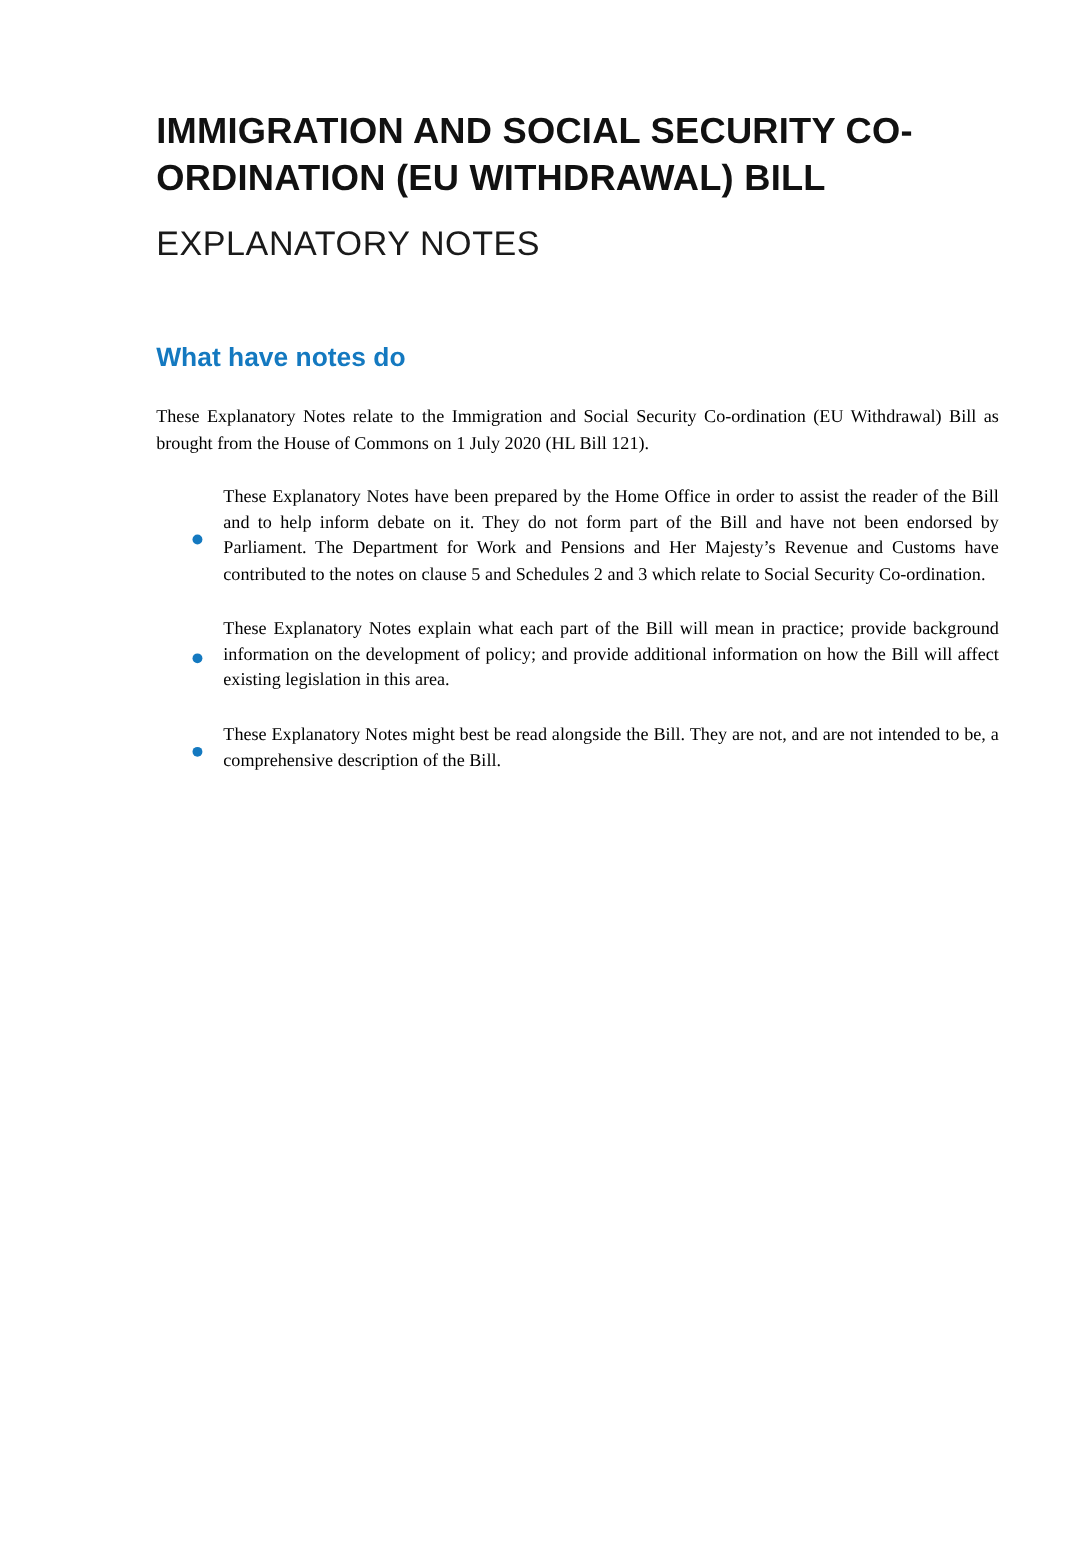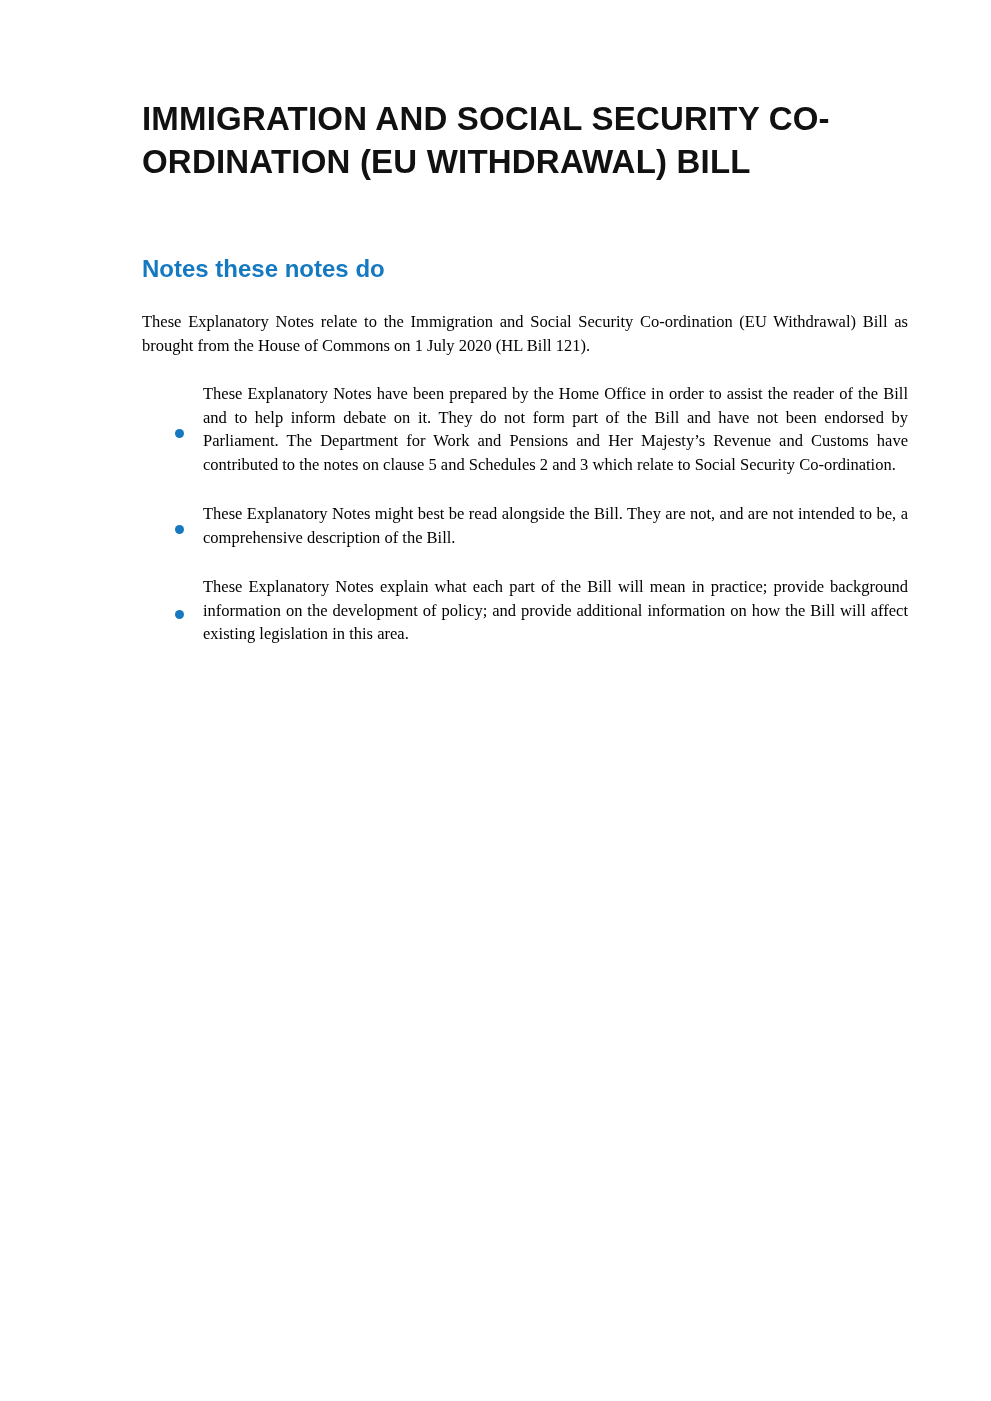--- a/index.html
+++ b/index.html
@@ -89,40 +89,41 @@
   }
 </style>
 </head>
 <body>
 
 <div class="page">
   <div class="content">
 
     <h1 class="bill-title">IMMIGRATION AND SOCIAL SECURITY CO-ORDINATION (EU WITHDRAWAL) BILL</h1>
 
+    <h2 class="subtitle">EXPLANATORY NOTES</h2>
 
-    <h3 class="section-heading">Notes these notes do</h3>
+    <h3 class="section-heading">What have notes do</h3>
 
     <p class="intro">These Explanatory Notes relate to the Immigration and Social Security Co-ordination (EU Withdrawal) Bill as brought from the House of Commons on 1 July 2020 (HL Bill 121).</p>
 
     <div class="bullet-list">
 
       <div class="bullet-item">
         <span class="bullet-dot"></span>
         <p class="bullet-text">These Explanatory Notes have been prepared by the Home Office in order to assist the reader of the Bill and to help inform debate on it. They do not form part of the Bill and have not been endorsed by Parliament. The Department for Work and Pensions and Her Majesty’s Revenue and Customs have contributed to the notes on clause 5 and Schedules 2 and 3 which relate to Social Security Co-ordination.</p>
       </div>
 
       <div class="bullet-item">
         <span class="bullet-dot"></span>
-        <p class="bullet-text">These Explanatory Notes might best be read alongside the Bill. They are not, and are not intended to be, a comprehensive description of the Bill.</p>
+        <p class="bullet-text">These Explanatory Notes explain what each part of the Bill will mean in practice; provide background information on the development of policy; and provide additional information on how the Bill will affect existing legislation in this area.</p>
       </div>
 
       <div class="bullet-item">
         <span class="bullet-dot"></span>
-        <p class="bullet-text">These Explanatory Notes explain what each part of the Bill will mean in practice; provide background information on the development of policy; and provide additional information on how the Bill will affect existing legislation in this area.</p>
+        <p class="bullet-text">These Explanatory Notes might best be read alongside the Bill. They are not, and are not intended to be, a comprehensive description of the Bill.</p>
       </div>
 
     </div>
   </div>
 
   <div class="footer">
     <span>HL Bill 149-EN</span>
     <span>29/1</span>
   </div>
 </div>

